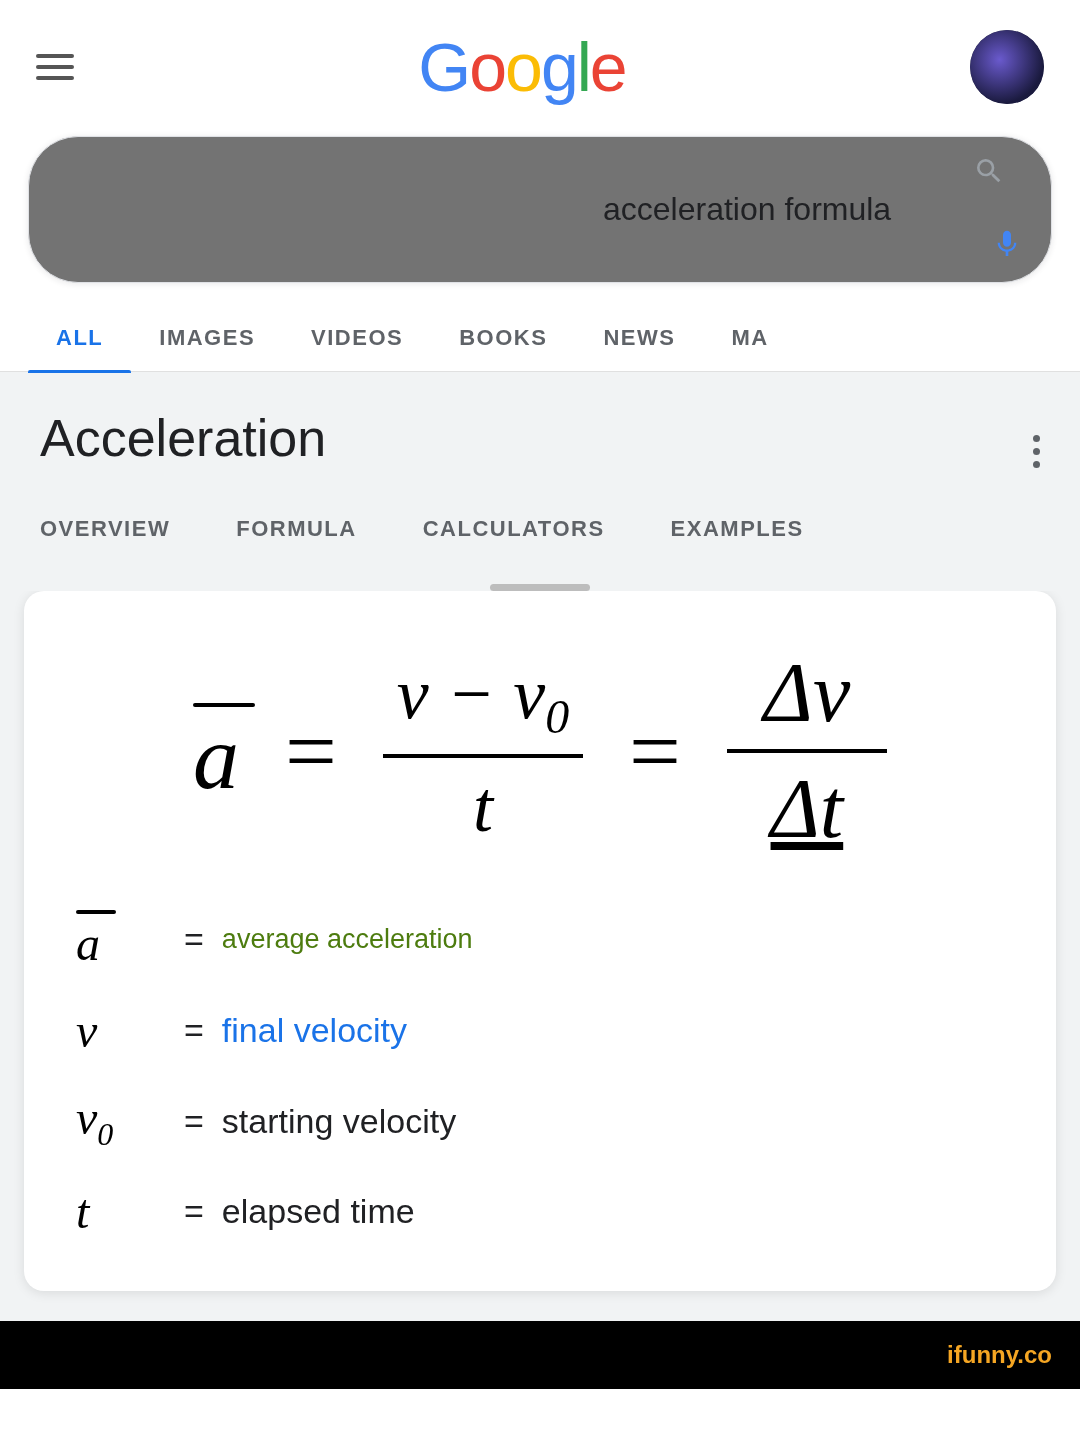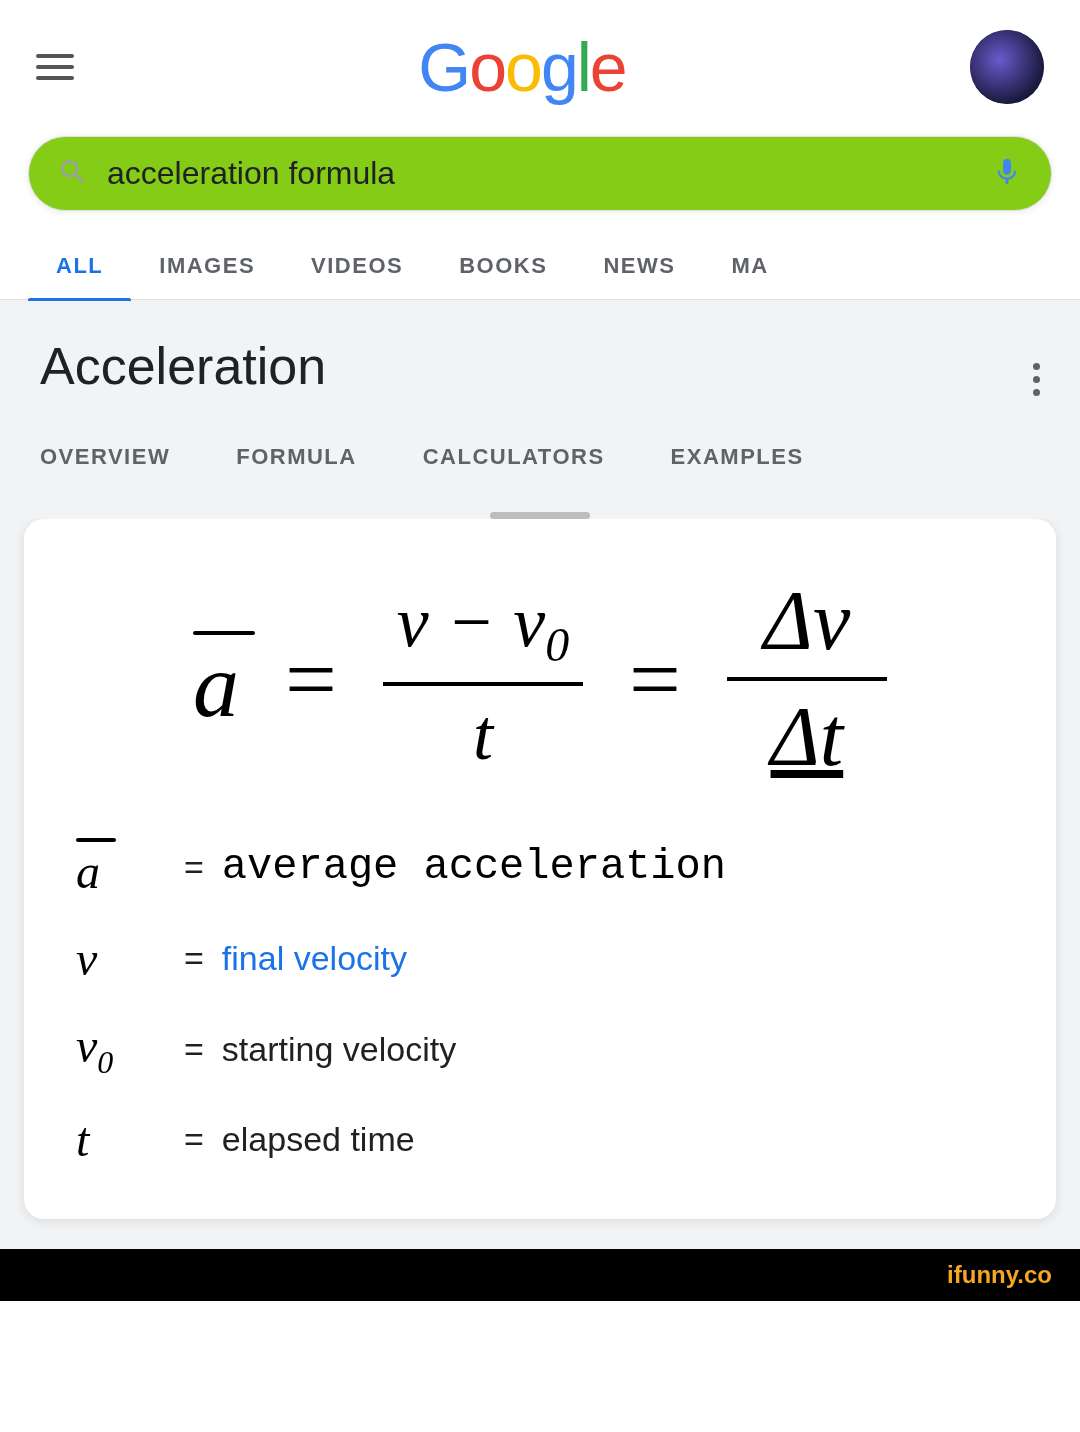--- a/index.html
+++ b/index.html
@@ -62,26 +62,27 @@
       border-radius: 50%;
       background: radial-gradient(circle at 40% 40%, #6a5acd, #1a1a3e 70%);
     }
 
     
     .search-container {
       padding: 10px 28px 0 28px;
     }
     .search-bar {
       display: flex;
-      align-items: center;
+      align-items: flex-end;
       border: 1.5px solid #dfe1e5;
       border-radius: 50px;
       padding: 18px 28px;
-      background: #84cc16;
+      background: #737373;
       box-shadow: 0 1px 6px rgba(32,33,36,0.1);
+      flex-direction: column;
     }
     .search-icon-wrap {
       margin-right: 18px;
     }
     .search-icon-wrap svg {
       width: 32px;
       height: 32px;
       fill: #9aa0a6;
     }
     .search-input {
@@ -291,21 +292,21 @@
       font-family: Arial, sans-serif;
       font-size: 34px;
     }
     .var-desc.blue {
       color: #1a73e8;
     }
 
     
     .bottom-bar {
       background: #000;
-      height: 52px;
+      height: 68px;
       display: flex;
       align-items: center;
       justify-content: flex-end;
       padding: 0 28px;
     }
     .ifunny-logo {
       color: #f5a623;
       font-size: 24px;
       font-weight: bold;
       font-family: Arial, sans-serif;
@@ -413,21 +414,21 @@
   </div>
 
   <div class="var-defs">
 
     <div class="var-row">
       <div class="var-symbol" style="min-width:90px; position:relative; display:inline-block;">
         <div style="position:absolute; top:2px; left:0; width:40px; height:4px; background:#000; border-radius:2px;"></div>
         <span style="font-size:48px; font-style:italic; font-family:'Georgia',serif; display:inline-block; margin-top:8px;">a</span>
       </div>
       <span class="var-equals" style="margin: 0 18px; font-size:34px;">=</span>
-      <span class="var-desc" style="font-size:42px; color:#000000; font-family:Liberation Mono, monospace;">average acceleration</span>
+      <span class="var-desc" style="font-size:27px; color:#4d7c0f; font-family:Liberation Sans, sans-serif;">average acceleration</span>
     </div>
 
     <div class="var-row">
       <div class="var-symbol" style="min-width:90px;">
         <span style="font-size:48px; font-style:italic; font-family:'Georgia',serif;">v</span>
       </div>
       <span class="var-equals" style="margin: 0 18px; font-size:34px;">=</span>
       <span class="var-desc blue" style="font-size:34px; color:#1a73e8; font-family:Arial,sans-serif;">final velocity</span>
     </div>
 

